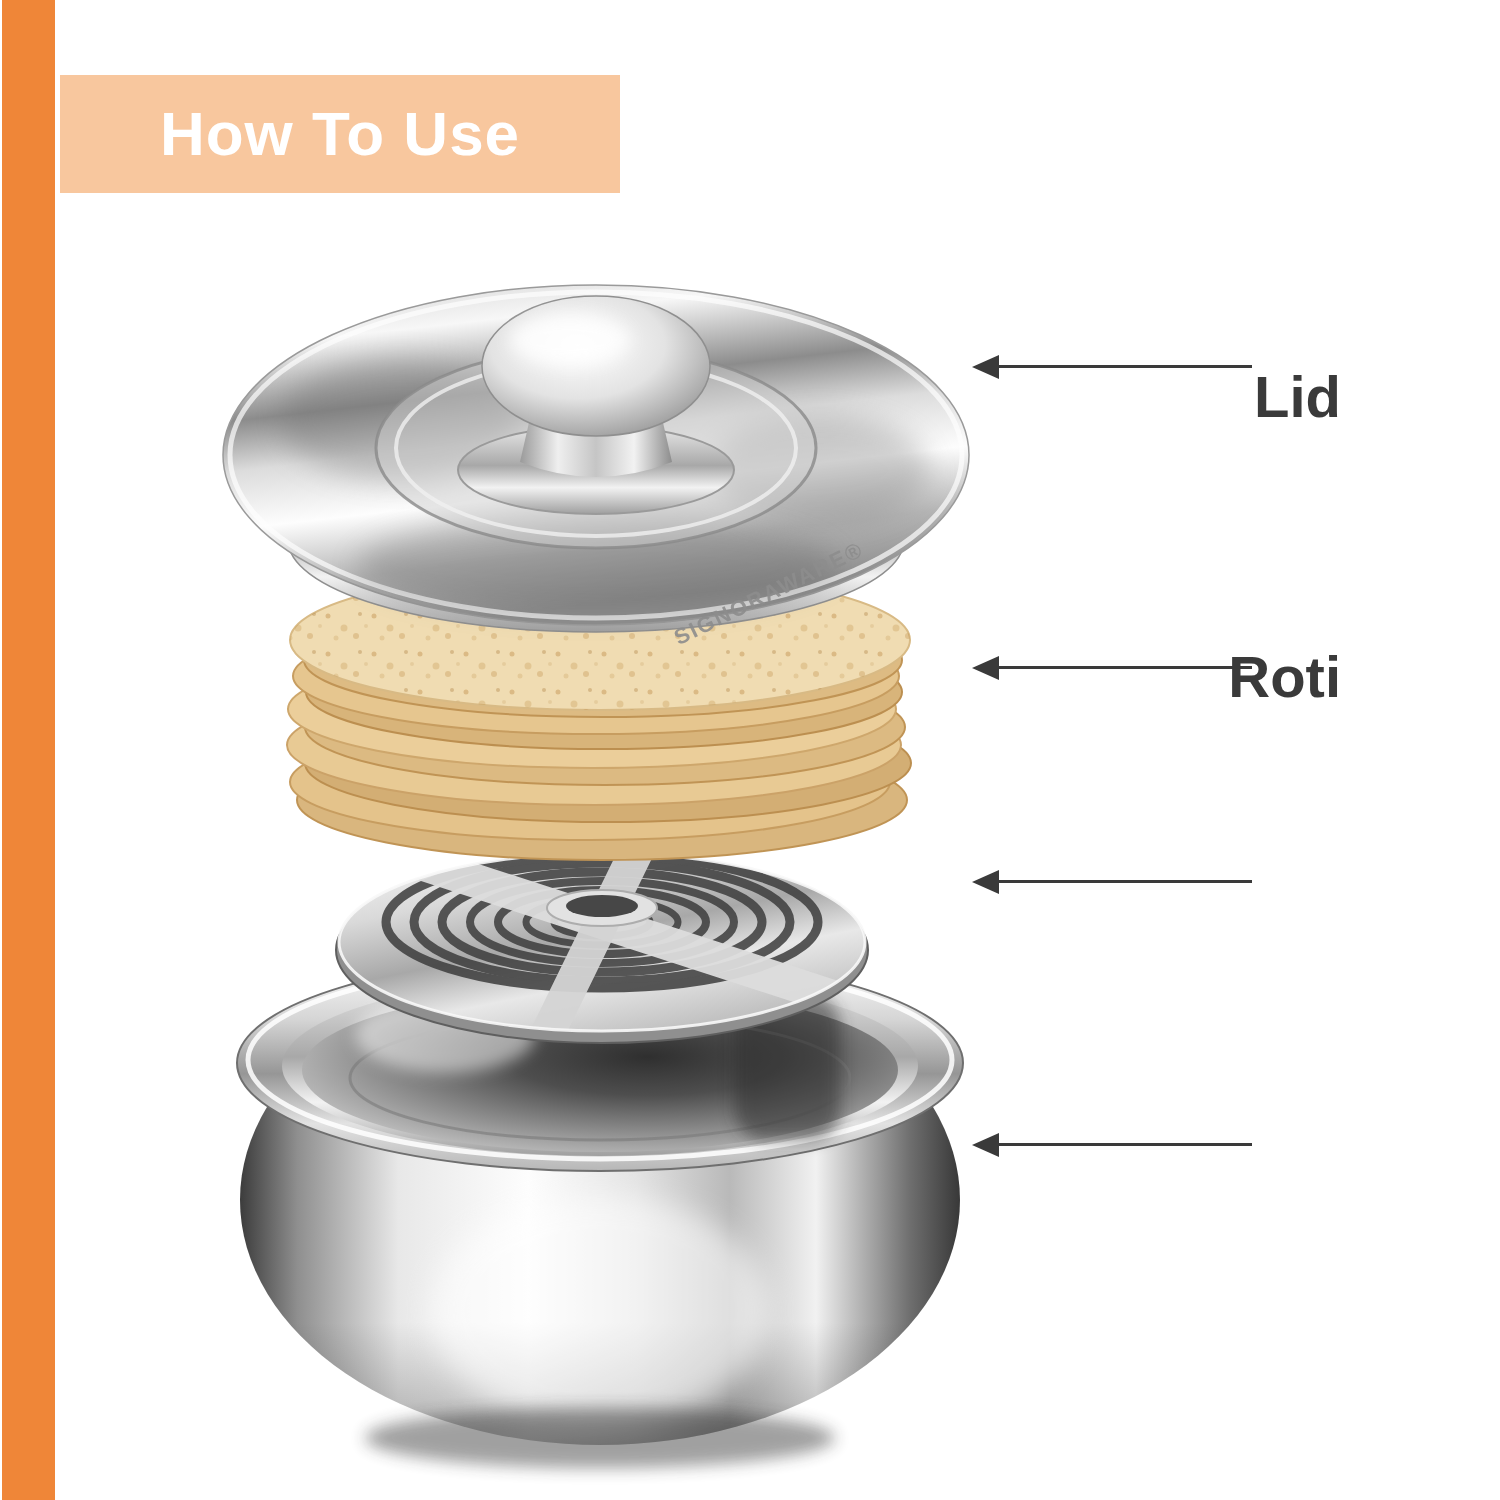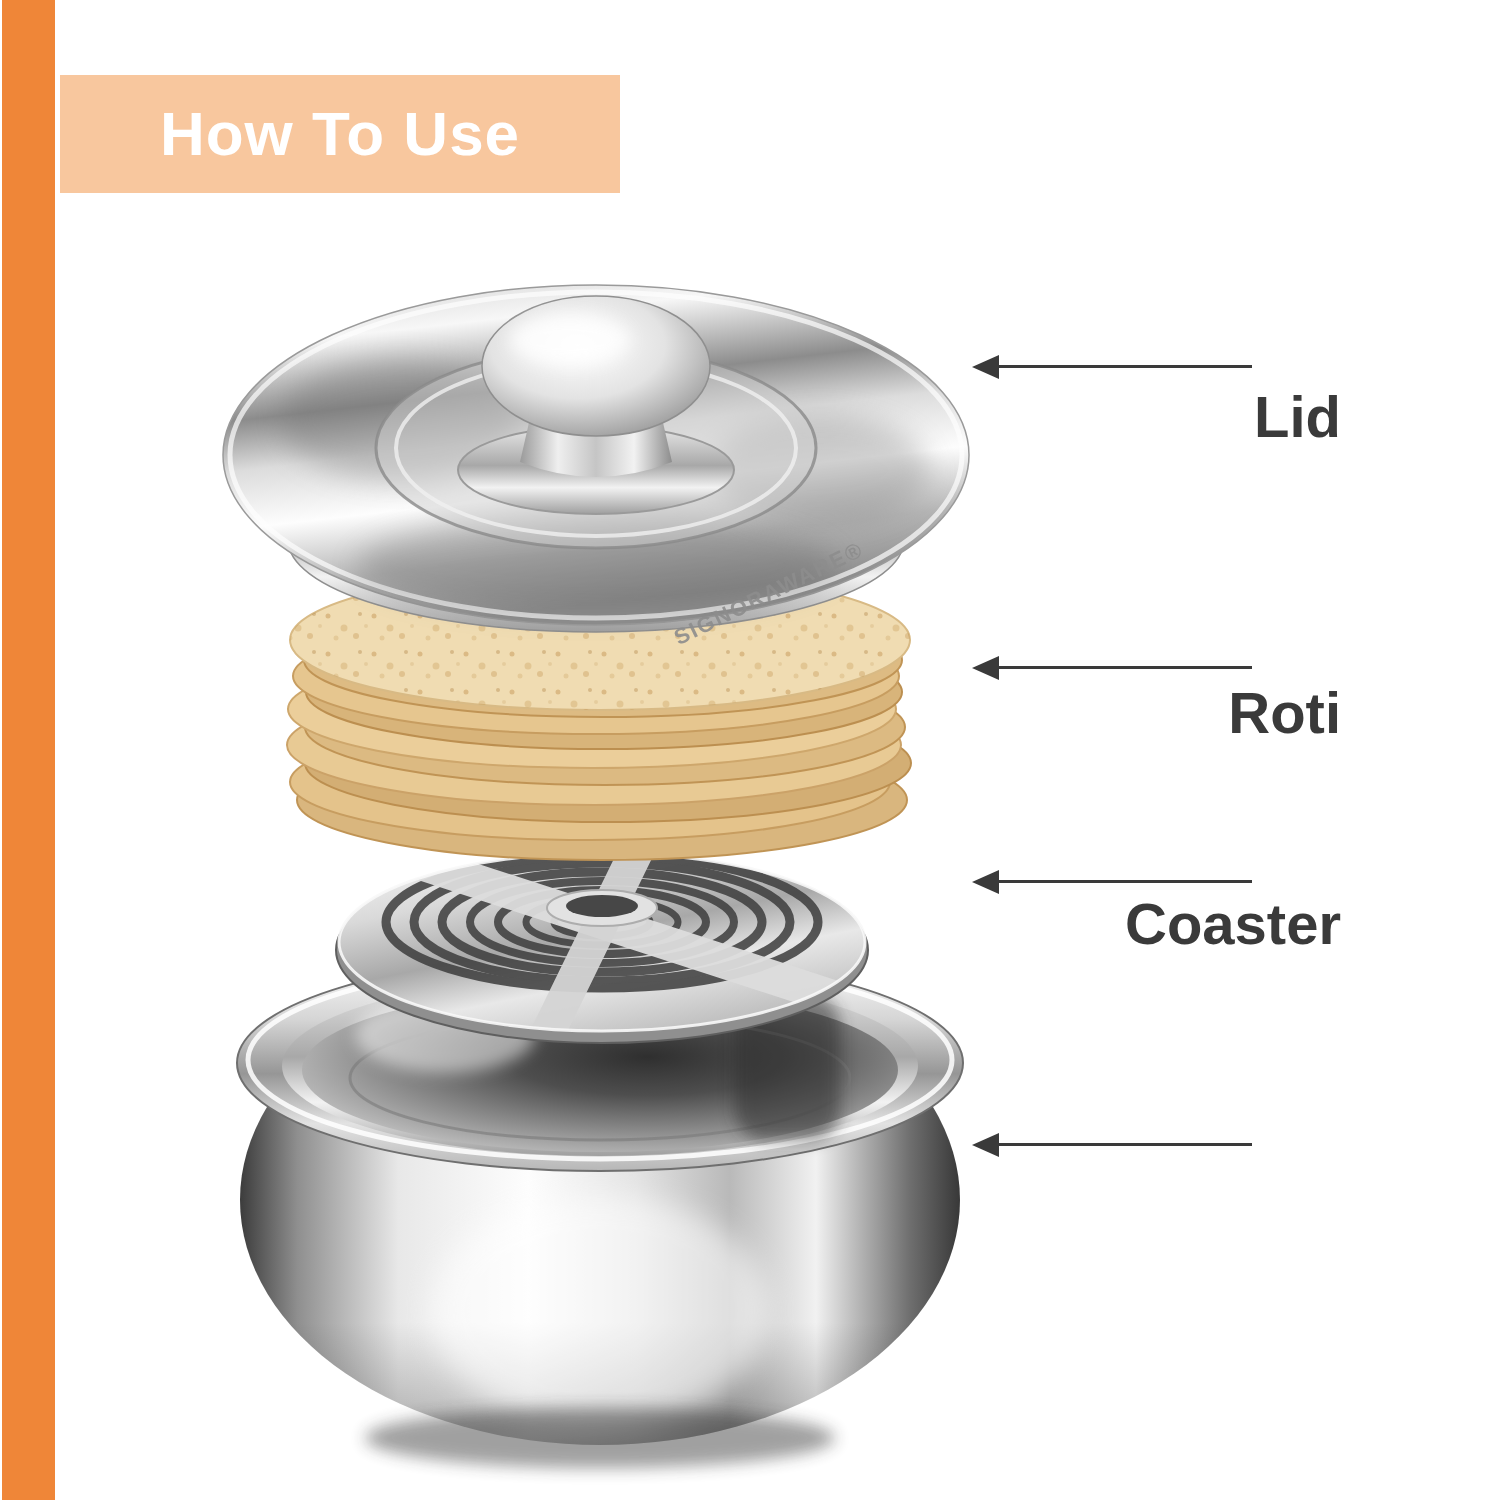--- a/index.html
+++ b/index.html
@@ -40,22 +40,22 @@
   .arrow-roti{left:972px;top:656px;}
   .arrow-coaster{left:972px;top:870px;}
   .arrow-casserole{left:972px;top:1133px;}
 
   
   .label{
     position:absolute;right:168px;
     font-weight:bold;font-size:58px;line-height:1;
     color:var(--label-text,#3A3A3A);white-space:nowrap;
   }
-  .label-lid{top:388px;}
-  .label-roti{top:684px;}
+  .label-lid{top:368px;}
+  .label-roti{top:648px;}
   .label-coaster{top:895px;}
   .label-casserole{top:1158px;}
 </style>
 </head>
 <body>
 
 <div id="canvas">
 
   <div class="stripe"></div>
 
@@ -227,20 +227,19 @@
   <div class="arrow arrow-roti">
     <div class="arrow-head"></div>
     <div class="arrow-line"></div>
   </div>
   <div class="label label-roti">Roti</div>
 
   <div class="arrow arrow-coaster">
     <div class="arrow-head"></div>
     <div class="arrow-line"></div>
   </div>
-  <div class="label label-coaster">Coaster</div>
 
   <div class="arrow arrow-casserole">
     <div class="arrow-head"></div>
     <div class="arrow-line"></div>
   </div>
 
 </div>
 
 </body></html>

